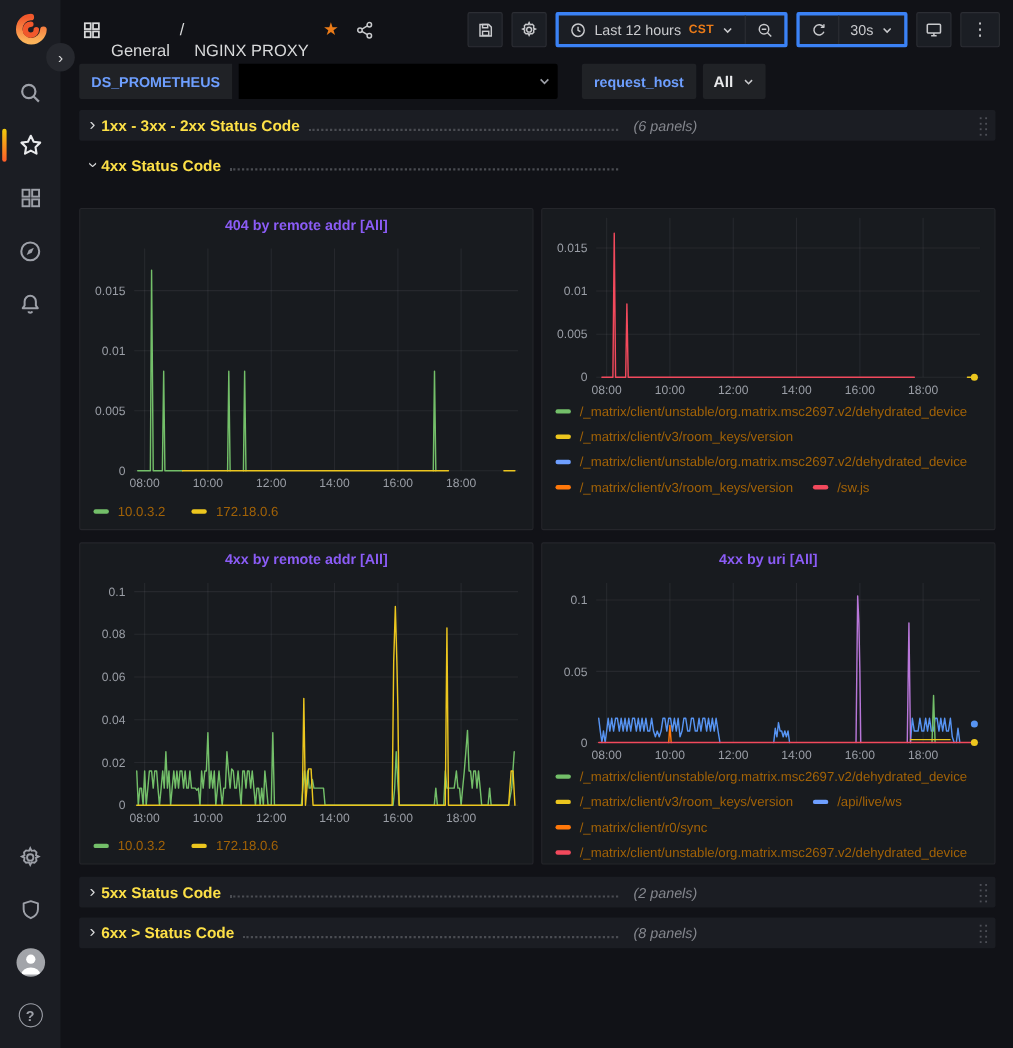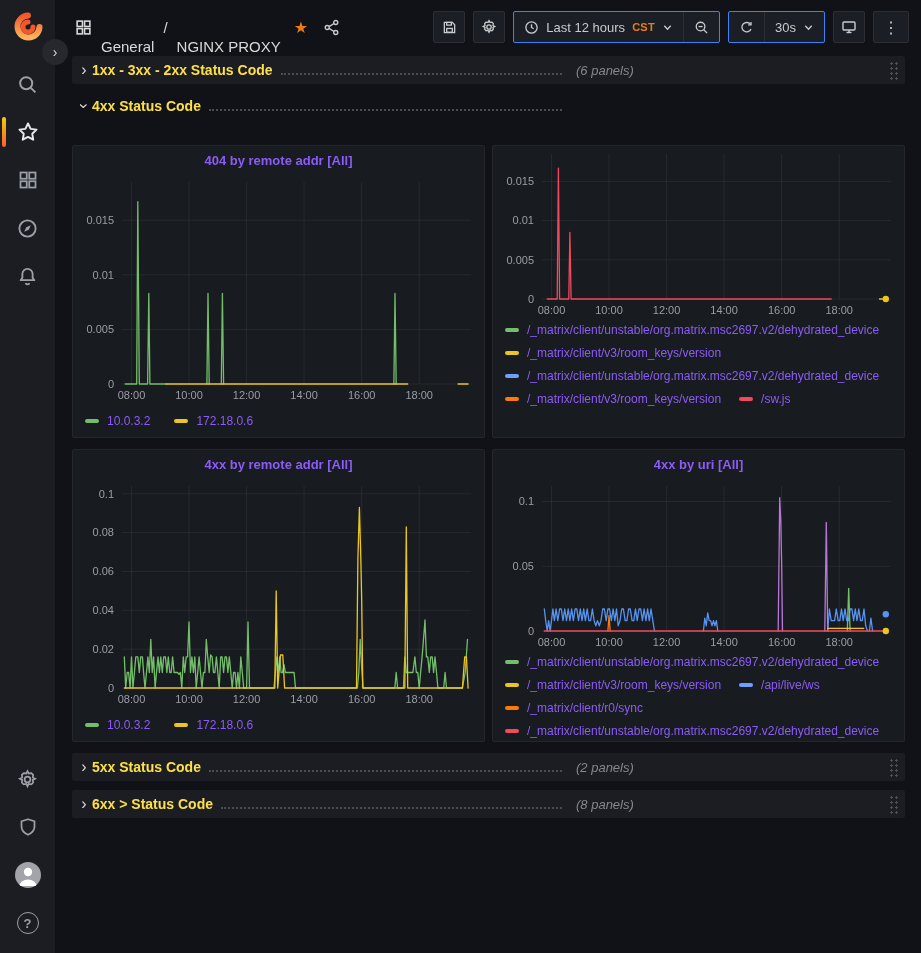--- a/index.html
+++ b/index.html
@@ -28,21 +28,21 @@
   
   .main { flex:1; display:flex; flex-direction:column; min-width:0; }
   .topbar { height:54px; display:flex; align-items:center; padding:0 12px 0 20px; }
   .crumbs { display:flex; align-items:center; gap:9px; font-size:15px; color:#d8d9da; }
   .crumb { cursor:pointer;margin-top:39px; }
   .star-top { color:#eb7b18; font-size:16px; cursor:pointer; margin-left:4px; }
   .tb-right { margin-left:auto; display:flex; align-items:center; gap:8px; }
   .tbtn { height:32px; min-width:32px; background:#1b1e24; border:1px solid #2c2e34; border-radius:2px;
     color:#c9cacd; display:flex; align-items:center; justify-content:center; padding:0 7px; cursor:pointer;
     font-size:13px; gap:6px; }
-  .tgroup { display:flex; align-items:stretch; border:1px solid #3b82f6; border-radius:2px; background:#1b1e24; height:32px; }
+  .tgroup { display:flex; align-items:stretch; border:3px solid #3b82f6; border-radius:2px; background:#1b1e24; height:32px; }
   .tgroup .seg { display:flex; align-items:center; gap:7px; padding:0 10px; color:#c9cacd; font-size:13px; cursor:pointer; }
   .tgroup .seg + .seg { border-left:1px solid #2c2e34; }
   .tz { color:#eb7b18; font-size:11px; font-weight:bold; letter-spacing:.3px; }
   .kebab { font-size:16px; letter-spacing:0; padding:0 9px; }
 
   
   .submenu { display:flex; align-items:center; gap:0; padding:4px 0 8px 17px; }
   .varlabel { height:32px; display:flex; align-items:center; padding:0 11px; background:#202226;
     color:#6e9fff; font-size:13px; font-weight:bold; border-radius:2px 0 0 2px; cursor:pointer; }
   .varvalue { height:32px; width:290px; background:#000; border-radius:0 2px 2px 0; display:flex;
@@ -67,21 +67,21 @@
 
   .pgrid { display:grid; grid-template-columns:1fr 1fr; gap:11px 7px; margin-bottom:11px; }
   .panel { height:293px; background:#181b1f; border:1px solid #25262b; border-radius:2px; overflow:hidden; }
   .ptitle { height:28px; display:flex; align-items:center; justify-content:center; font-size:13px;
     font-weight:bold; color:#8b5cf6; cursor:pointer; }
   svg.chart { display:block; margin:0 auto; }
   .grid { stroke:rgba(204,204,220,0.08); stroke-width:1; }
   .tick { fill:#9a9ea6; font-size:11px; font-family:"Liberation Sans",sans-serif; }
   .tx { text-anchor:middle; } .ty { text-anchor:end; }
 
-  .legend { font-size:12px; color:#8b5cf6; }
+  .legend { font-size:12px; color:#a16207; }
   .legend .li { display:inline-flex; align-items:center; white-space:nowrap; cursor:pointer; }
   .legend .li i { display:inline-block; width:14px; height:4px; border-radius:2px; margin-right:8px; }
   .legend-row { height:30px; display:flex; align-items:center; gap:24px; padding-left:12px; }
   .legend-wrap { height:86px; overflow:hidden; display:flex; flex-wrap:wrap; align-content:flex-start;
     column-gap:18px; row-gap:9px; padding:2px 0 0 12px; }
   .legend-wrap .li { height:14px; }
 
   .mb9 { margin-bottom:9px; }
   .ic { display:block; }
 </style>
@@ -271,20 +271,40 @@
           <svg class="ic" width="16" height="16" viewBox="0 0 16 16" fill="none" stroke="currentColor" stroke-width="1.4">
             <rect x="2" y="3" width="12" height="8" rx="1"></rect>
               <line x1="8" y1="11" x2="8" y2="13.5"></line>
               <line x1="5.5" y1="13.5" x2="10.5" y2="13.5"></line>
           </svg>
         </button>
         <button class="tbtn kebab">⋮</button>
       </div>
     </header>
 
+    <div class="submenu">
+      <span class="varlabel">DS_PROMETHEUS</span>
+      <span class="varvalue">
+        <span>
+          <svg class="ic" width="12" height="12" viewBox="0 0 12 12" fill="none" stroke="#9da0a8" stroke-width="1.5">
+            <path d="M2.5 4.2L6 7.8l3.5-3.6"></path>
+          </svg>
+        </span>
+      </span>
+      <span class="gap20"></span>
+      <span class="varlabel" style="border-radius:2px;">request_host</span>
+      <span class="varvalue2">
+        <span>All</span>
+        <span>
+          <svg class="ic" width="11" height="11" viewBox="0 0 12 12" fill="none" stroke="#c9cacd" stroke-width="1.5">
+            <path d="M2.5 4.2L6 7.8l3.5-3.6"></path>
+          </svg>
+        </span>
+      </span>
+    </div>
 
     <div class="dash">
 
       <div class="rowhdr boxed">
         <span class="rchev">›</span>
         <span class="rtitle-wrap">
           <span class="rtitle">1xx - 3xx - 2xx Status Code</span>
           <span class="leader"></span>
         </span>
         <span class="rcount">(6 panels)</span>

